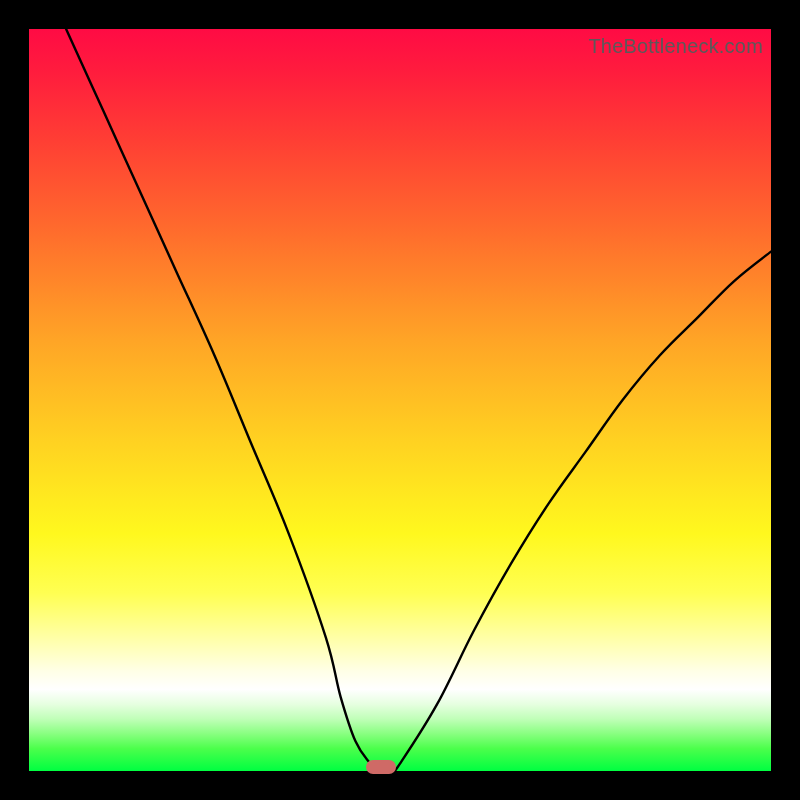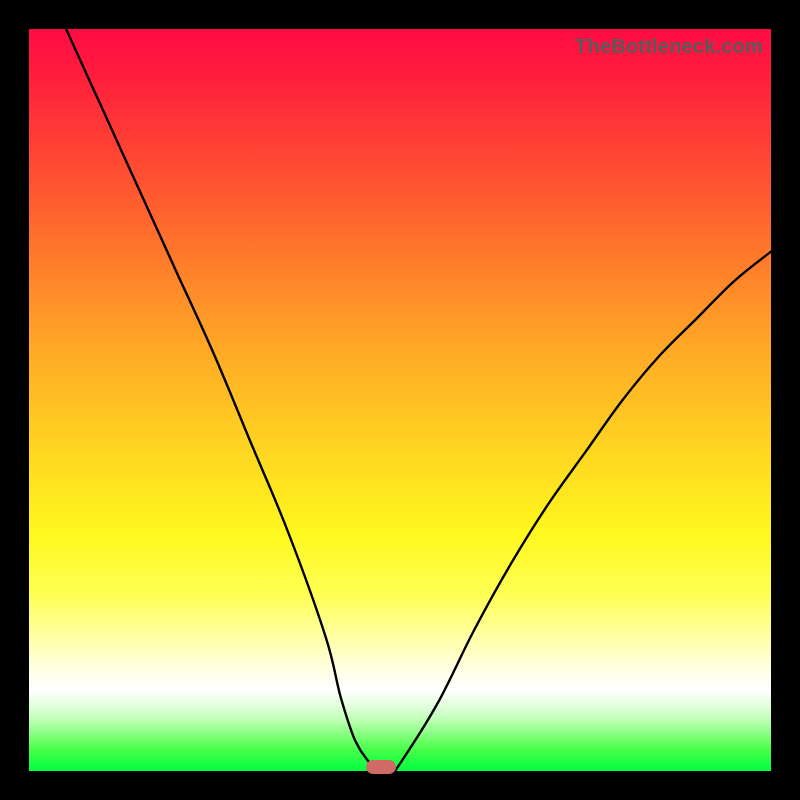--- a/index.html
+++ b/index.html
@@ -43,21 +43,21 @@
       #4bff4b 97%,
       #00ff41 100%
     );
   }
   .watermark {
     position: absolute;
     top: 6px;
     right: 8px;
     color: #5a5a5a;
     font-size: 20px;
-    font-weight: 700;
+    font-weight: 400;
     letter-spacing: 0.2px;
     user-select: none;
   }
   .marker {
     position: absolute;
     width: 30px;
     height: 14px;
     border-radius: 8px;
     background: #cf6a66;
     transform: translate(-50%, -50%);

